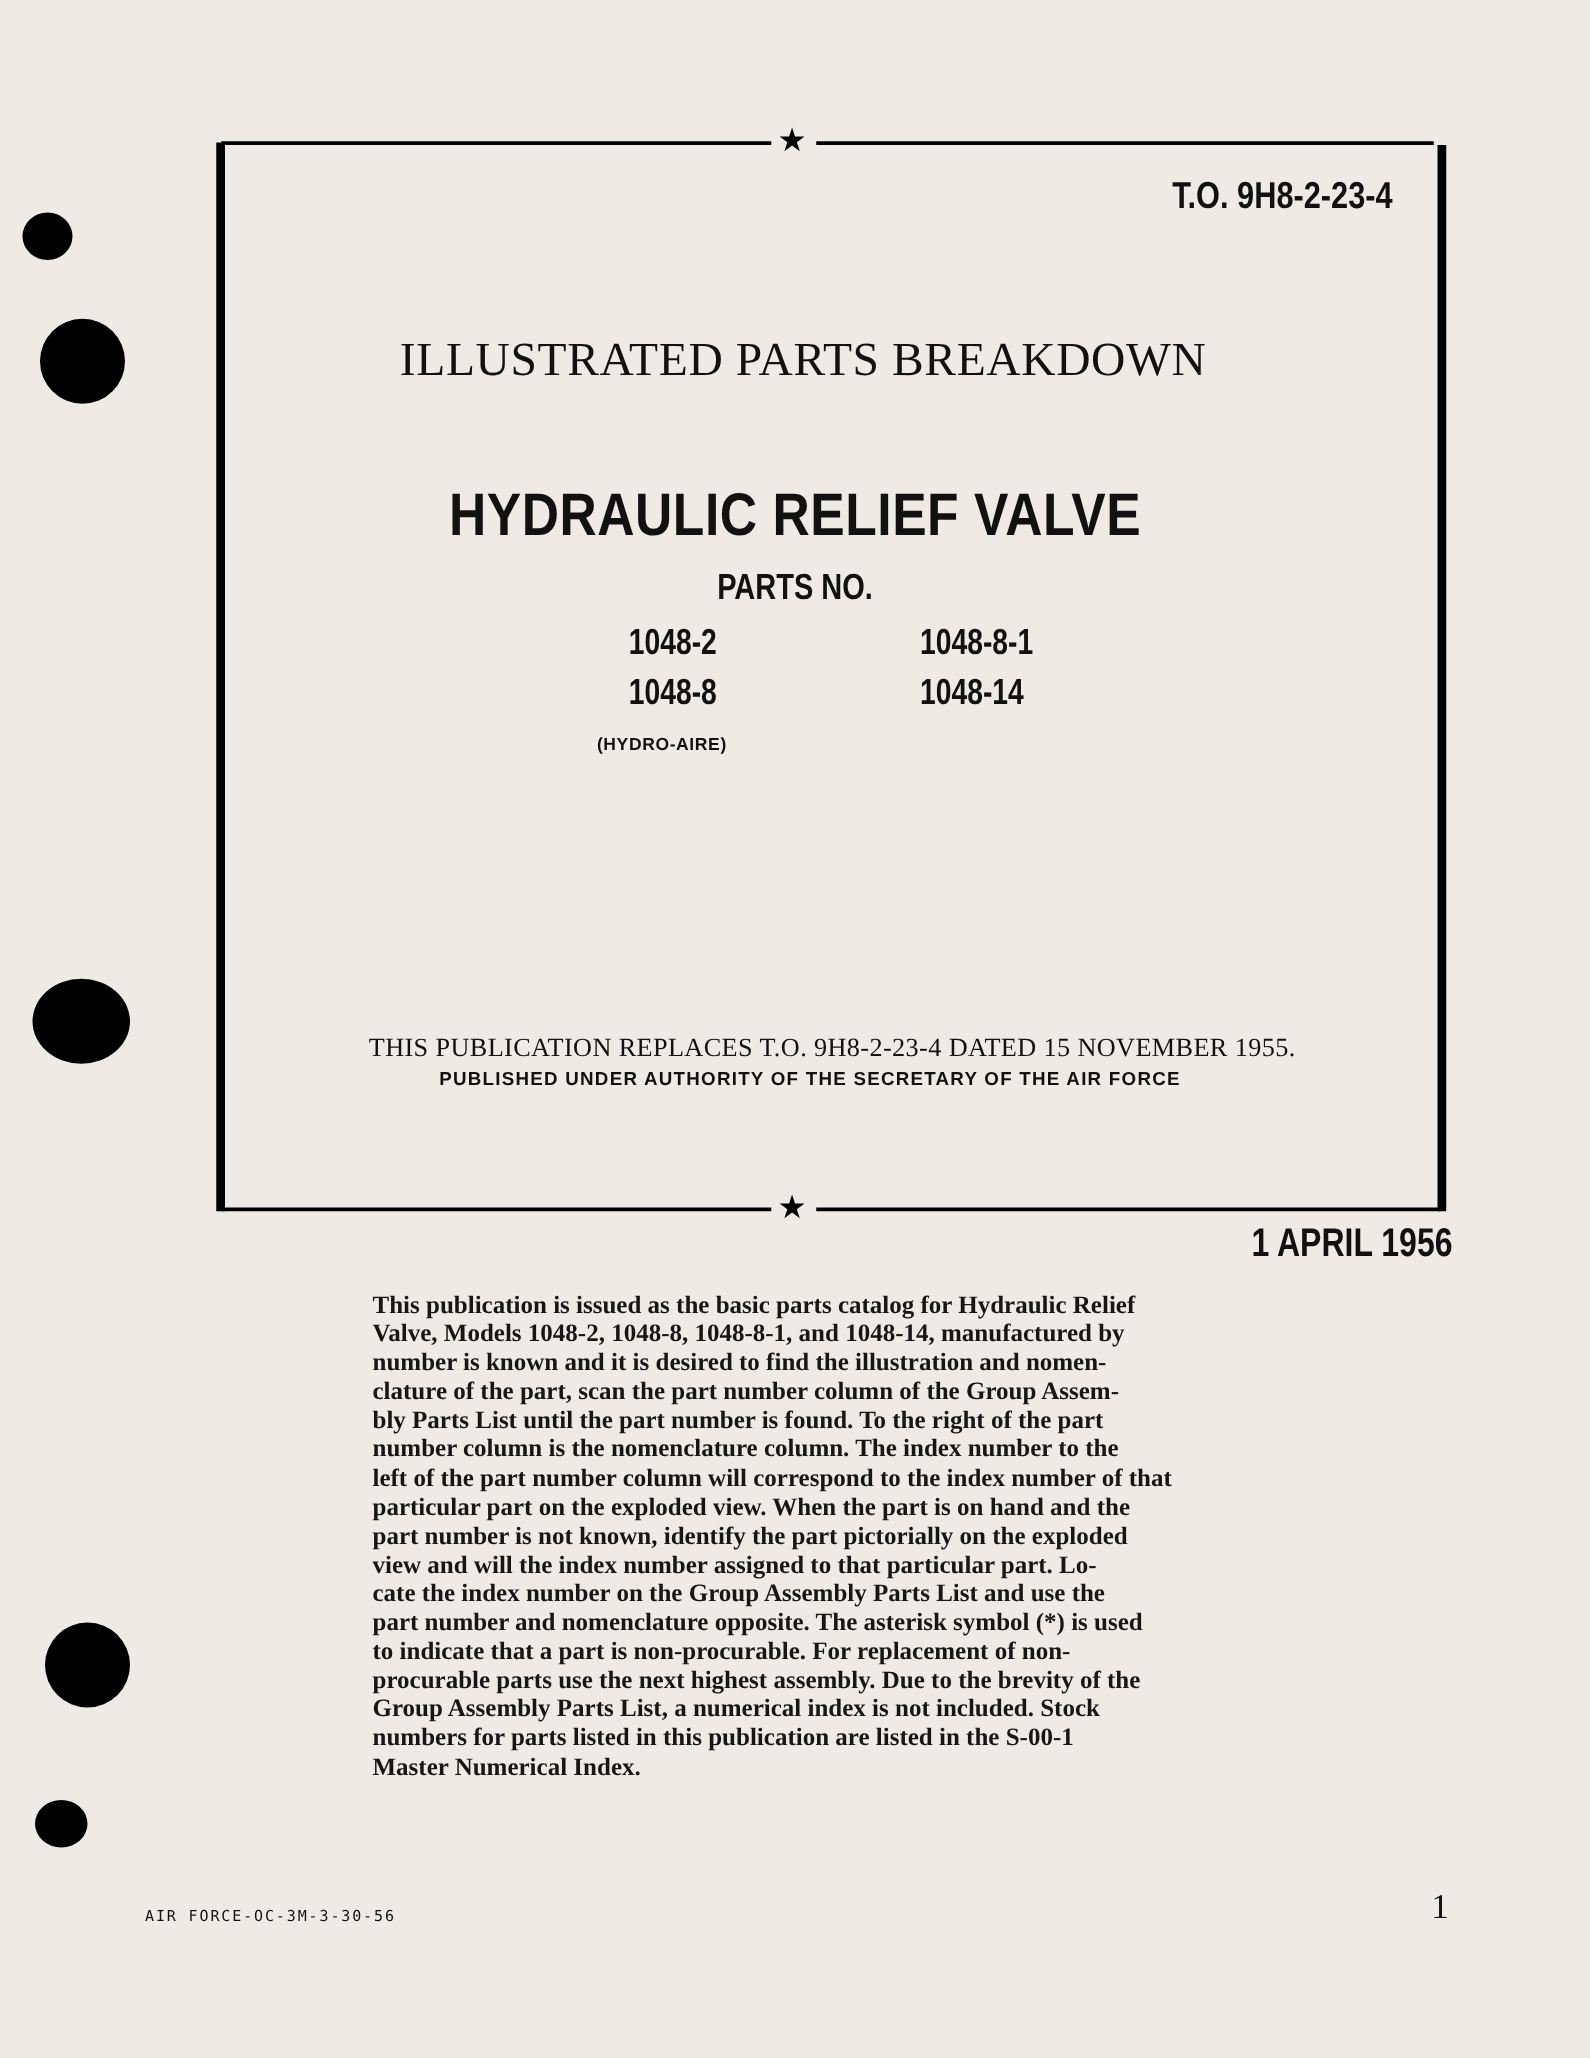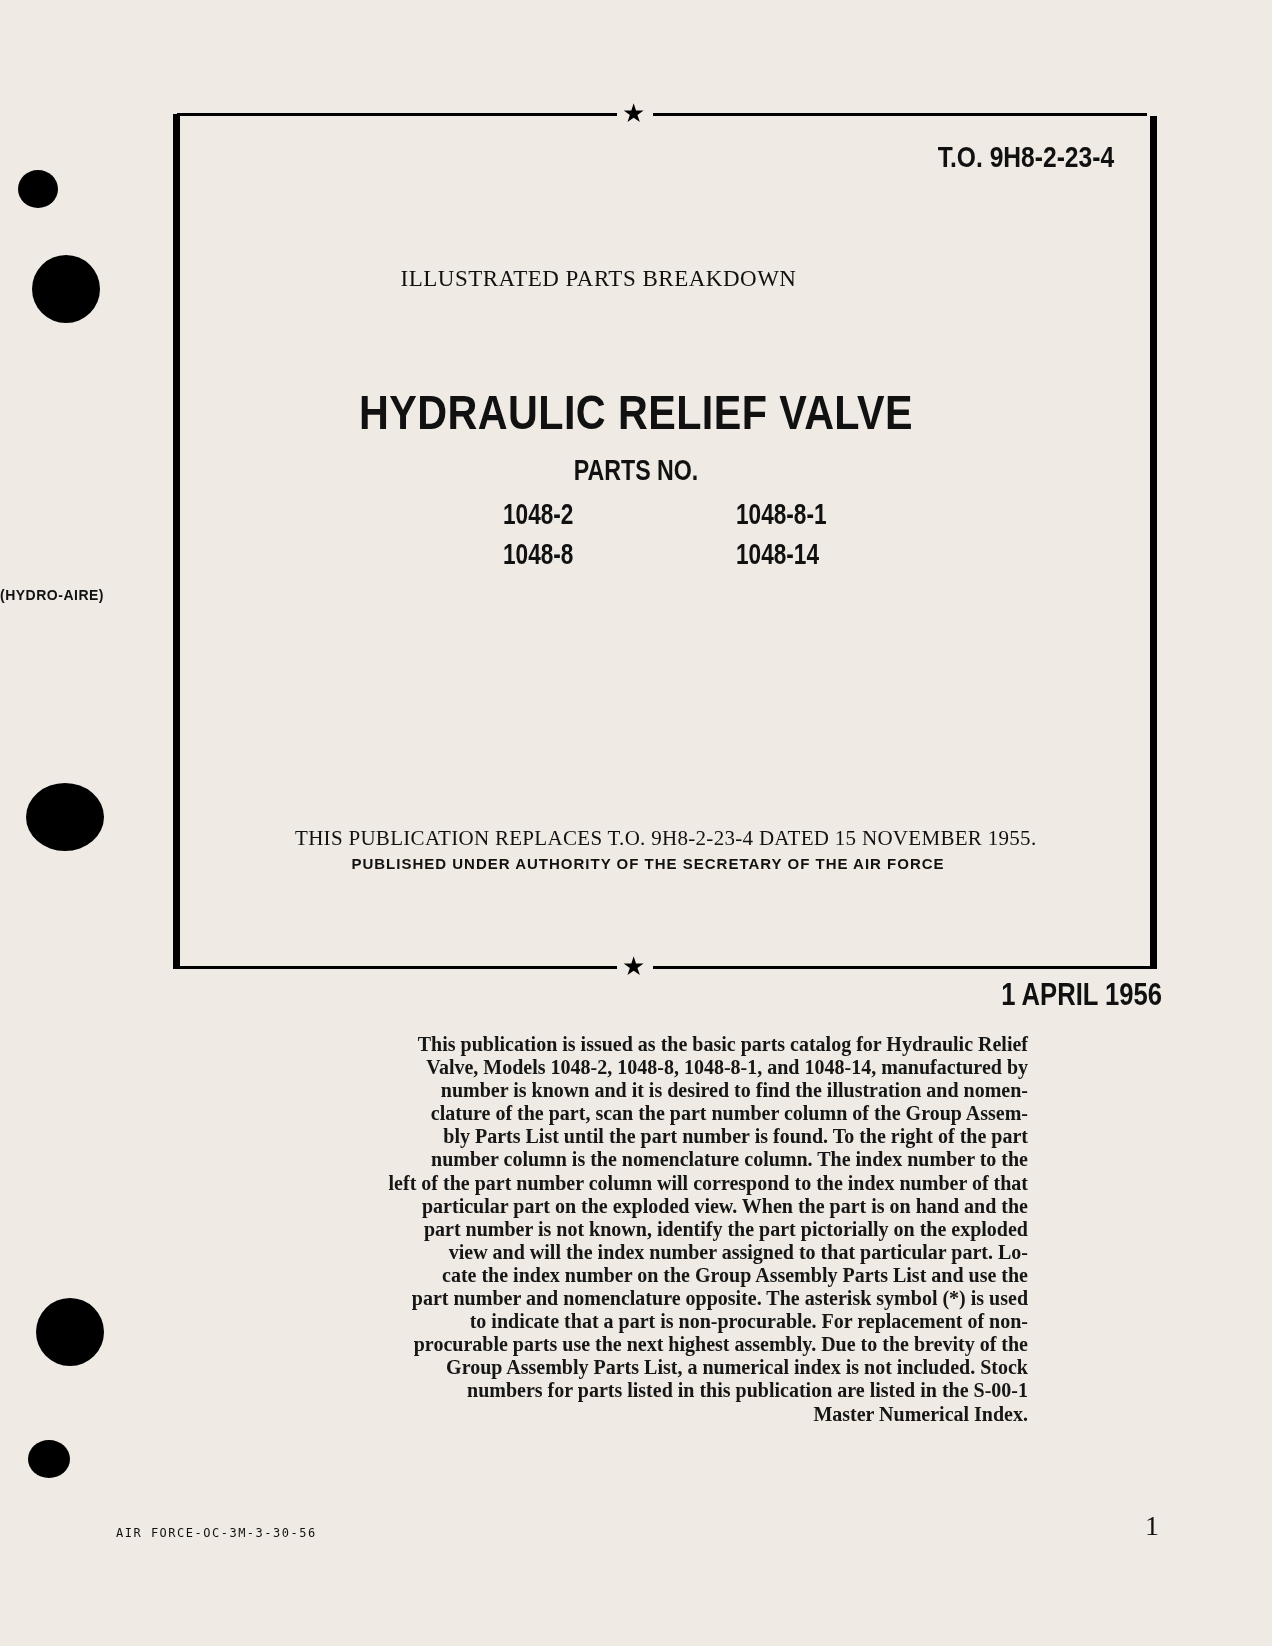--- a/index.html
+++ b/index.html
@@ -13,38 +13,38 @@
   .frame-left { position: absolute; left: 173px; top: 114px; width: 7px; height: 855px; background: #000; }
   .frame-right { position: absolute; left: 1150px; top: 116px; width: 7px; height: 853px; background: #000; }
   .rule { position: absolute; height: 3px; background: #000; }
   .star { position: absolute; font-family: "DejaVu Sans", sans-serif; font-size: 26px; line-height: 26px; color: #000; }
   .to-number {
     position: absolute; right: 158px; top: 140px;
     font-family: "Liberation Sans", sans-serif; font-weight: bold;
     font-size: 30px; letter-spacing: 0px; transform: scaleX(0.82); transform-origin: right;
   }
   .ipb { position: absolute; left: 0; width: 1197px; top: 266px; text-align: center;
-    font-size: 23px; letter-spacing: 0.5px; }
+    font-size: 38px; letter-spacing: 0.5px; padding-left: 44px; }
   .main-title { position: absolute; left: 0; width: 1272px; top: 385px; text-align: center;
     font-family: "Liberation Sans", sans-serif; font-weight: bold; font-size: 48px;
     transform: scaleX(0.86); letter-spacing: 0.5px; }
   .parts-no { position: absolute; left: 0; width: 1272px; top: 454px; text-align: center;
     font-family: "Liberation Sans", sans-serif; font-weight: bold; font-size: 29px; transform: scaleX(0.8); }
   .pn { position: absolute; font-family: "Liberation Sans", sans-serif; font-weight: bold; font-size: 29px;
     transform: scaleX(0.78); transform-origin: left; }
-  .hydro { position: absolute; left: 0; width: 1059px; top: 587px; 
+  .hydro { position: absolute; left: 0; width: 1059px; top: 587px; text-align: center;
     font-family: "Liberation Sans", sans-serif; font-weight: bold; font-size: 14px; letter-spacing: 0.5px; }
   .replaces { position: absolute; left: 295px; top: 790px; font-size: 21px; letter-spacing: 0.3px; white-space: nowrap; margin-top: 36px; }
   .authority { position: absolute; left: 0; width: 1272px; top: 855px; text-align: center;
     font-family: "Liberation Sans", sans-serif; font-weight: bold; font-size: 15px; letter-spacing: 1px; padding-left: 12px; }
   .date { position: absolute; right: 110px; top: 976px; font-family: "Liberation Sans", sans-serif; font-weight: bold;
     font-size: 32px; transform: scaleX(0.8); transform-origin: right; }
   .body-text { position: absolute; left: 298px; top: 1033px; width: 730px;
     font-size: 20px; line-height: 23.1px; font-weight: bold; color: #161616; }
-  .body-text span { display: block; white-space: nowrap; text-align: right; }
+  .body-text span { display: block; white-space: nowrap; }
   .footer-code { position: absolute; left: 116px; top: 1526px; font-family: "DejaVu Sans Mono", monospace;
     font-size: 12px; letter-spacing: 1.5px; text-align: center; }
   .page-num { position: absolute; left: 1145px; top: 1510px; font-size: 28px; }
 </style>
 </head>
 <body>
 
 <div class="hole" style="left:18px;top:170px;width:40px;height:38px;"></div>
 <div class="hole" style="left:32px;top:255px;width:68px;height:68px;"></div>
 <div class="hole" style="left:26px;top:783px;width:78px;height:68px;"></div>

